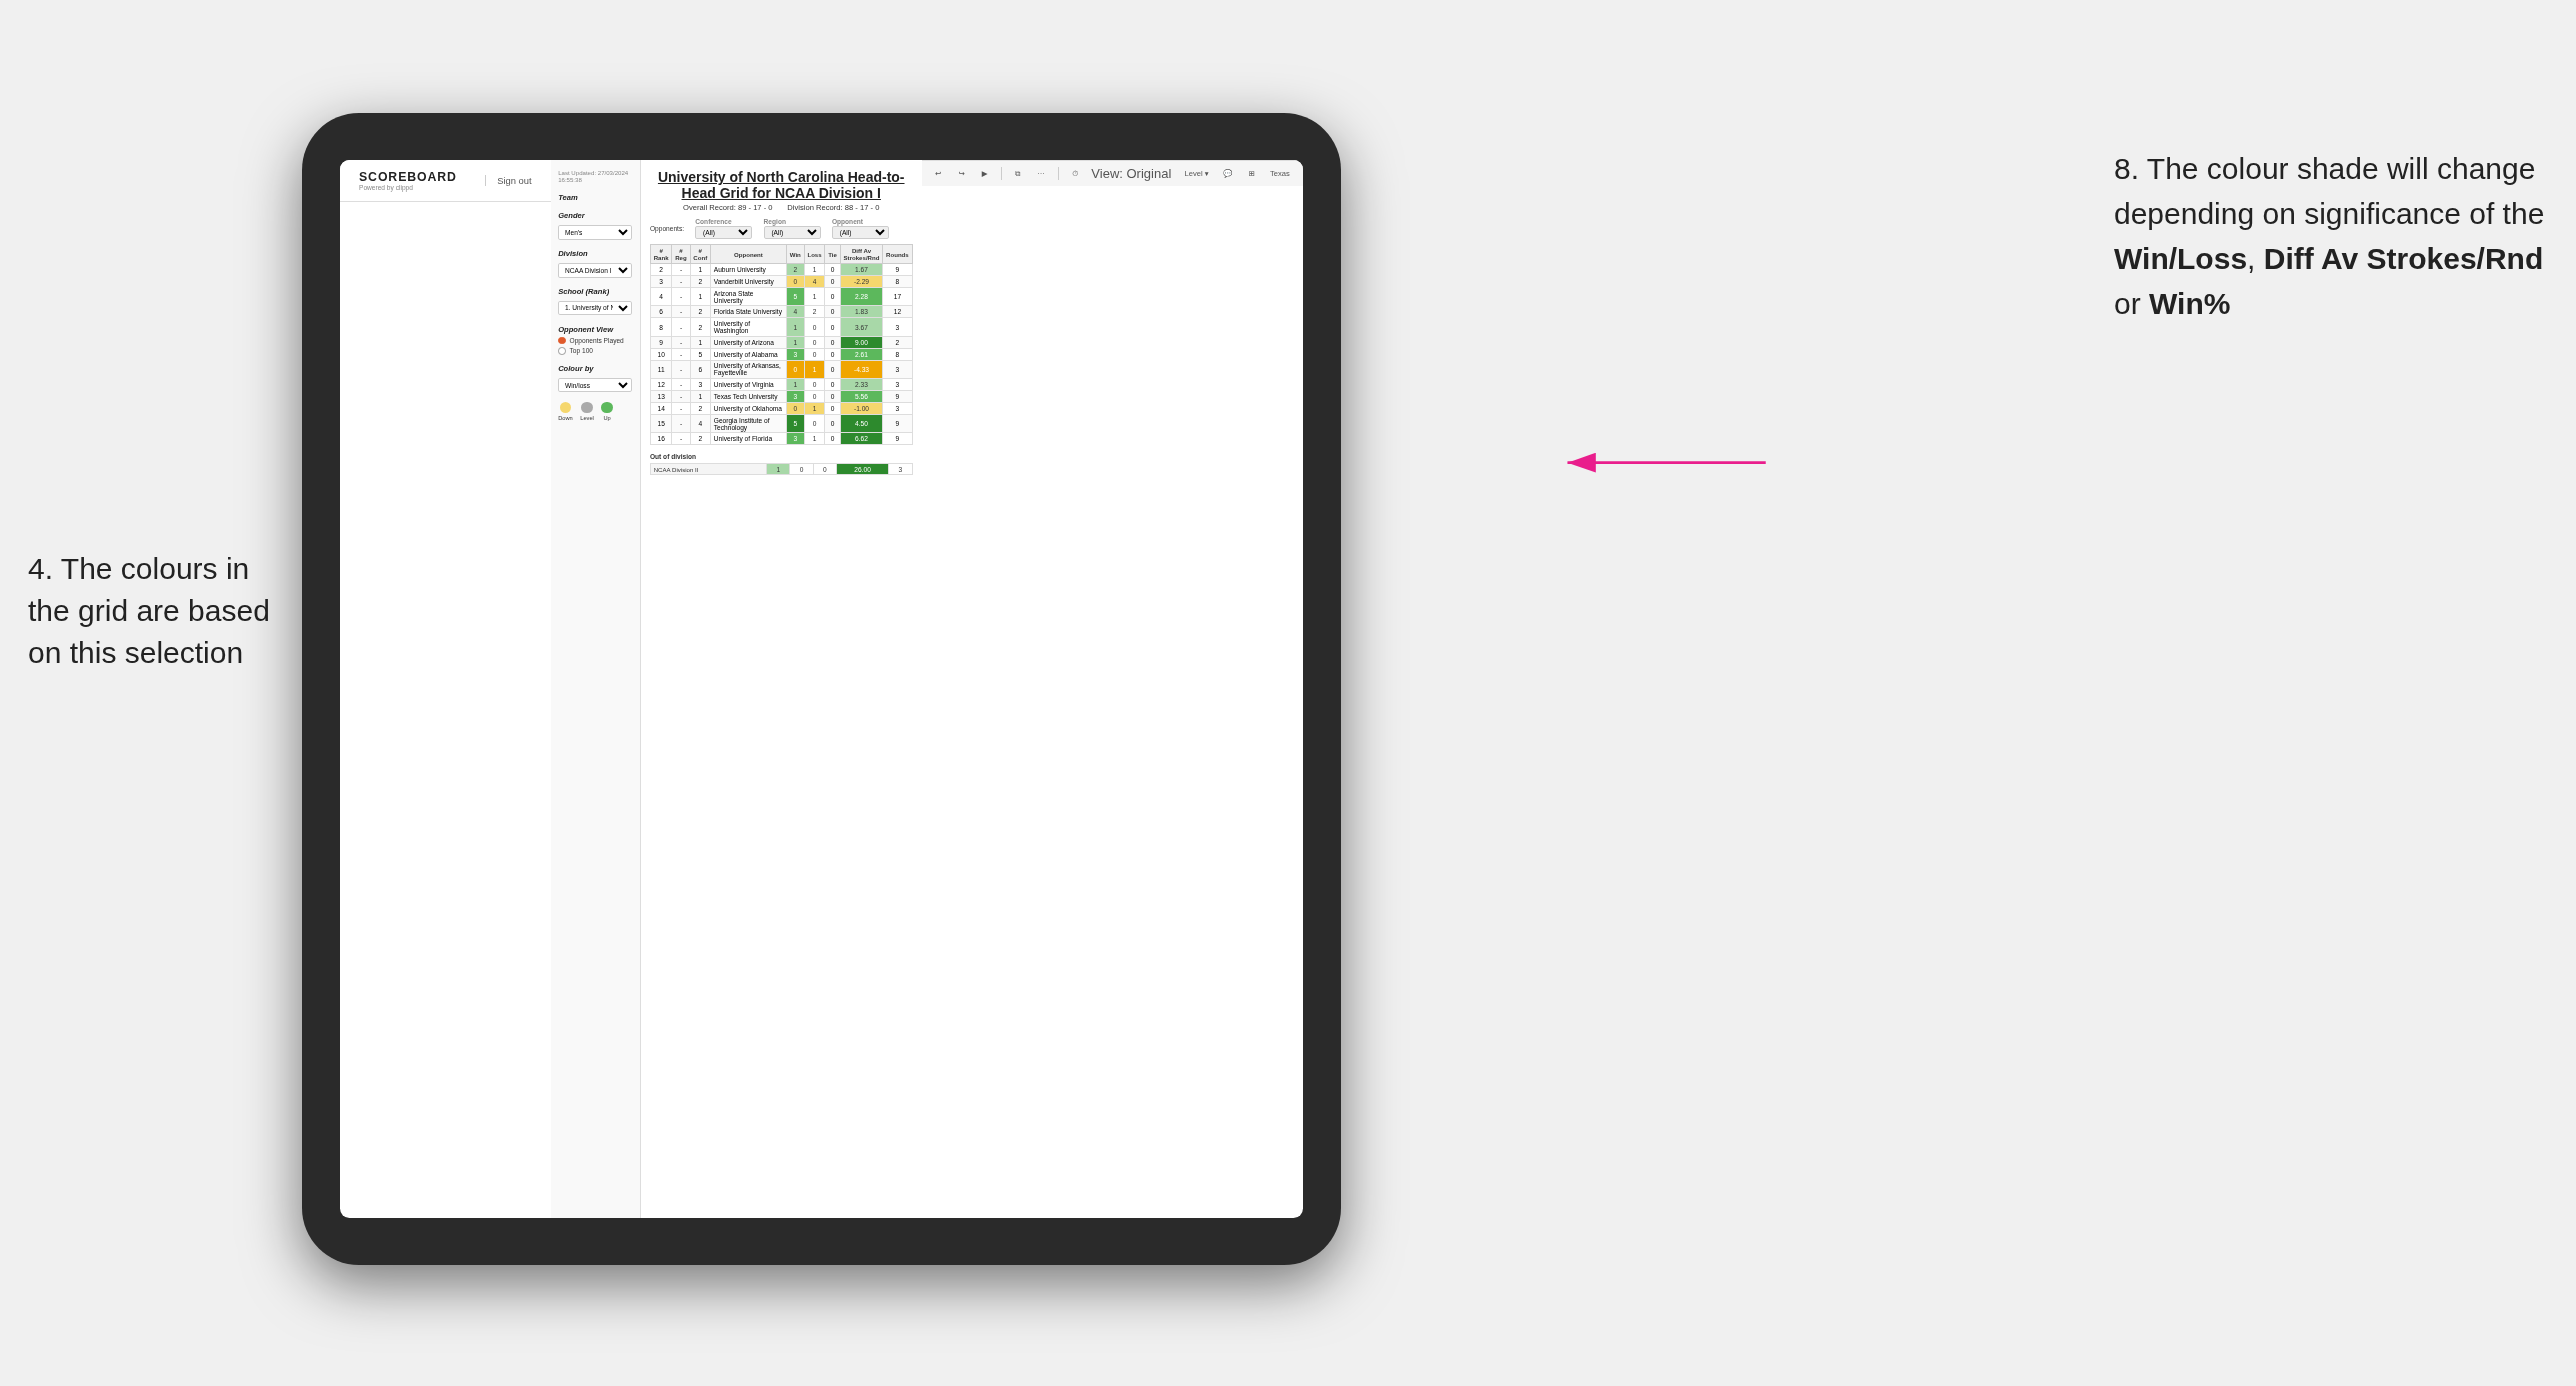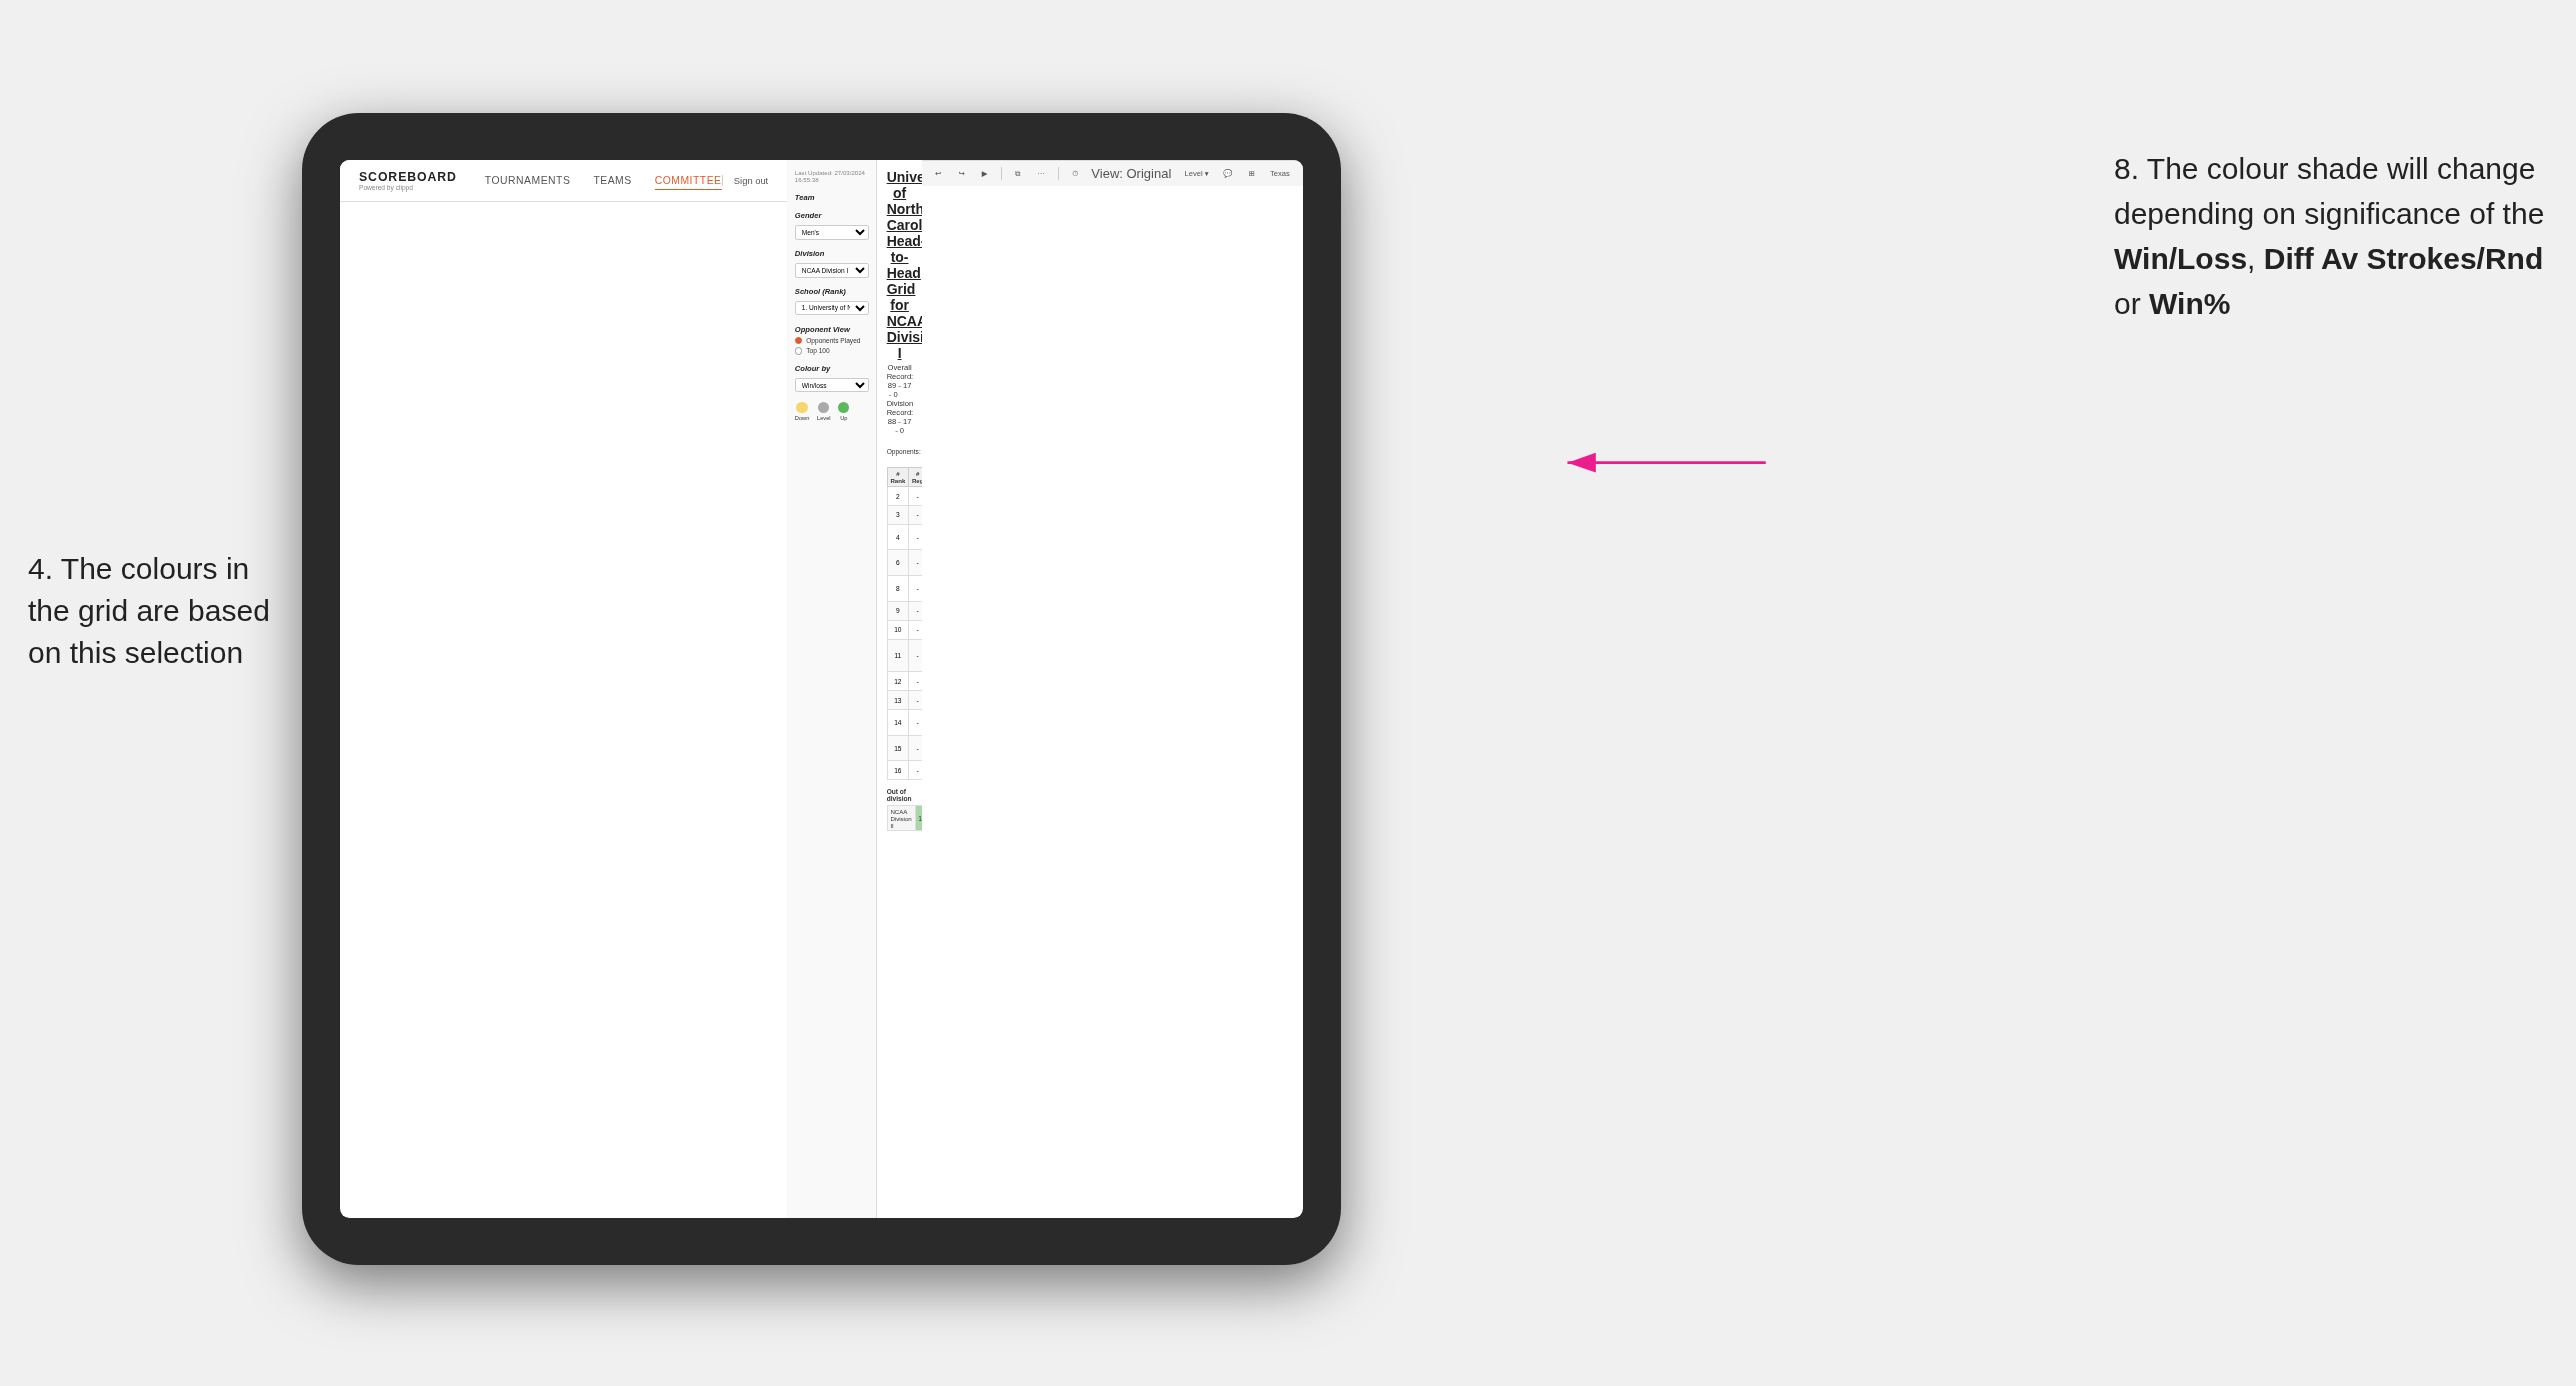--- a/index.html
+++ b/index.html
@@ -372,25 +372,20 @@
   <path d="M 1870 490 Q 1820 490 1780 490 Q 1700 490 1660 490" stroke="#e91e8c" stroke-width="3" fill="none" marker-end="url(#arrowhead2)"></path>
 </svg>
 
 <div class="tablet-frame">
   <div class="tablet-screen">
 
     <div class="top-nav">
       <div class="logo-area">
         <span class="logo-scoreboard">SCOREBOARD</span>
         <span class="logo-sub">Powered by clippd</span>
-      </div>
-      <div class="nav-items">
-        <span class="nav-item">TOURNAMENTS</span>
-        <span class="nav-item">TEAMS</span>
-        <span class="nav-item active">COMMITTEE</span>
       </div>
       <span class="sign-out">Sign out</span>
     </div>
 
 
     <div class="main-content">
 
       <div class="left-panel">
         <div class="timestamp">Last Updated: 27/03/2024<br>16:55:38</div>
 

